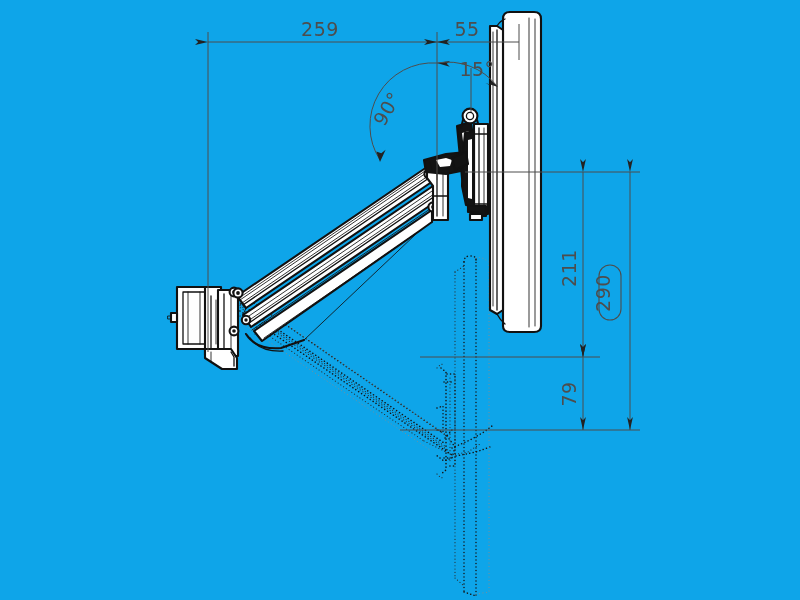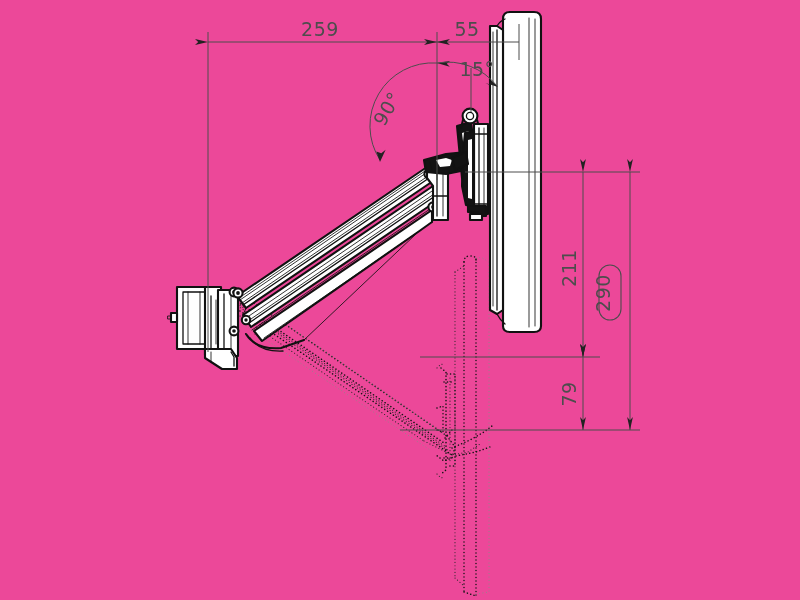--- a/index.html
+++ b/index.html
@@ -8,21 +8,21 @@
     padding: 0;
     background: #ffffff;
   }
   body {
     font-family: "DejaVu Sans", sans-serif;
   }
   #sheet {
     position: relative;
     width: 800px;
     height: 600px;
-    background: #ec4899;
+    background: #0ea5e9;
     overflow: hidden;
   }
   #sheet svg {
     position: absolute;
     left: 0;
     top: 0;
     display: block;
   }
   .dim-text {
     font-family: "DejaVu Sans", sans-serif;

